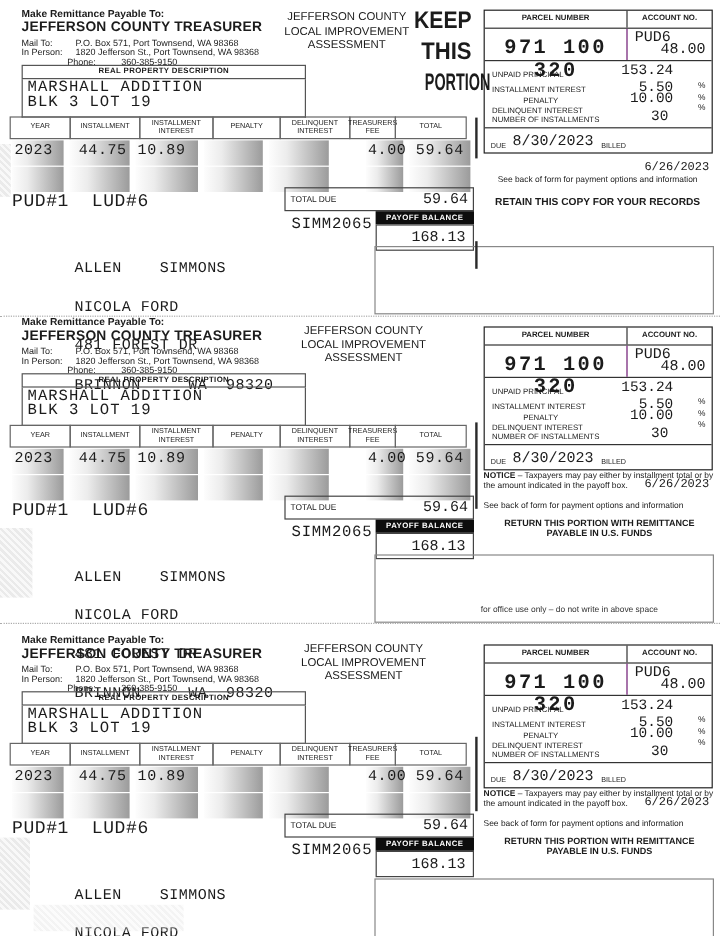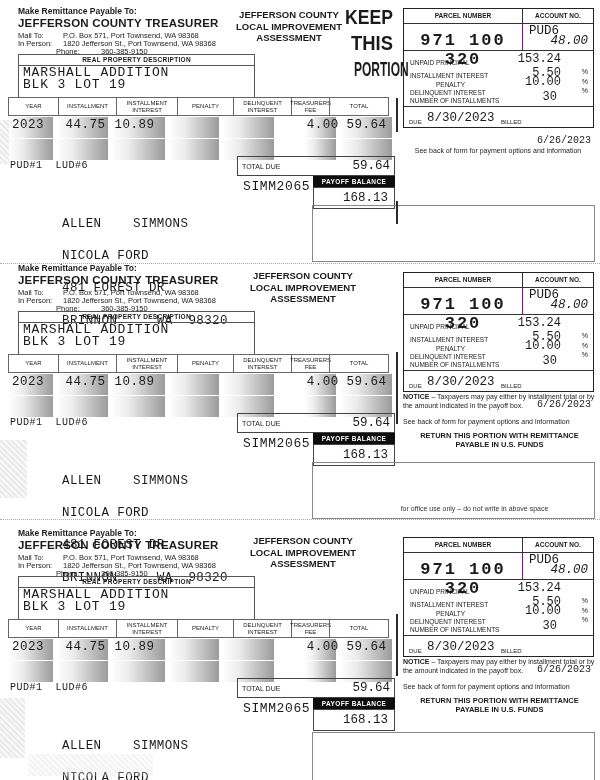--- a/index.html
+++ b/index.html
@@ -12,21 +12,21 @@
   .s3{top:522px;height:258px;}
 
   
   .payable{position:absolute;left:18px;top:6px;font-size:8.5px;font-weight:bold;}
   .treasurer{position:absolute;left:18px;top:17px;font-size:11.5px;font-weight:bold;letter-spacing:.2px;}
   .contact{position:absolute;left:18px;font-size:7.5px;white-space:nowrap;}
   .contact .lbl{display:inline-block;width:45px;}
   .ct1{top:31px;} .ct2{top:39px;} .ct3{top:47px;padding-left:38px;}
 
   .center-head{position:absolute;left:208px;top:9px;width:162px;text-align:center;
-               font-weight:bold;font-size:9.5px;line-height:11.5px;}
+               font-weight:normal;font-size:9.5px;line-height:11.5px;}
   .s2 .center-head,.s3 .center-head{left:222px;top:13px;}
 
   .keep{position:absolute;left:328px;top:4px;width:65px;text-align:right;font-weight:bold;
         font-size:20px;line-height:26px;}
   .keep div{transform-origin:100% 50%;}
   .keep .k1{transform:scaleX(.88);}
   .keep .k2{transform:scaleX(.92);}
   .keep .k3{transform:scaleX(.60);}
 
   .desc-box{position:absolute;left:18px;top:54px;width:237px;box-sizing:border-box;}
@@ -44,21 +44,21 @@
   .tr{display:flex;height:44px;}
   .td{position:relative;box-sizing:border-box;}
   .c0{width:51px;}.c1{width:59px;}.c2{width:62px;}.c3{width:57px;}.c4{width:59px;}.c5{width:39px;margin-left:26px;}.c6{width:60px;}
   .band{position:absolute;left:2px;right:3px;height:21px;
         background:linear-gradient(to right,#fdfdfd 0%,#ececec 30%,#9b9b9b 100%);}
   .b1{top:1px;} .b2{top:23px;}
   .cellval{position:absolute;top:2px;left:4px;right:5px;font-family:"Liberation Mono","DejaVu Sans Mono",monospace;
            font-size:12.5px;letter-spacing:.5px;}
   .al{text-align:left;} .ar{text-align:right;} .ac{text-align:center;}
 
-  .pud{position:absolute;left:10px;top:160px;font-size:10px;letter-spacing:.5px;white-space:pre;}
+  .pud{position:absolute;left:10px;top:160px;font-size:15px;letter-spacing:.5px;white-space:pre;}
   .totaldue{position:absolute;left:237px;top:156px;width:158px;height:20px;border:1px solid #444;box-sizing:border-box;}
   .td-lbl{position:absolute;left:4px;top:6px;font-size:7px;}
   .td-val{position:absolute;right:4px;top:2px;font-size:12.5px;}
   .payoffbar{position:absolute;left:313px;top:176px;width:82px;height:11px;background:#0d0d0d;color:#fff;
              font-size:6.5px;font-weight:bold;text-align:center;line-height:11px;letter-spacing:.4px;}
   .payoffbox{position:absolute;left:313px;top:187px;width:82px;height:22px;border:1px solid #444;box-sizing:border-box;}
   .po-val{position:absolute;right:6px;top:3px;font-size:12.5px;}
   .code{position:absolute;left:243px;top:179px;font-size:13px;letter-spacing:.6px;}
   .address{position:absolute;left:62px;top:197px;font-size:12.5px;line-height:10.8px;
            white-space:pre;letter-spacing:.4px;}
@@ -67,21 +67,21 @@
   .pbox{position:absolute;left:403px;top:8px;width:189px;height:118px;border:1.5px solid #222;box-sizing:content-box;}
   .s2 .pbox,.s3 .pbox{top:15px;}
   .pb-head{display:flex;height:14px;border-bottom:1px solid #333;font-size:6.5px;font-weight:bold;}
   .pb-head .hl{width:119px;border-right:1px solid #333;text-align:center;line-height:14px;box-sizing:border-box;}
   .pb-head .hr{flex:1;text-align:center;line-height:14px;}
   .pb-nums{display:flex;height:26px;border-bottom:1px solid #333;}
   .pb-parcel{width:119px;border-right:1px solid #701a75;font-size:17px;letter-spacing:2px;
              text-align:center;padding-top:7px;box-sizing:border-box;font-weight:bold;}
   .pb-acct{flex:1;position:relative;font-size:12.5px;}
   .acct1{position:absolute;left:6px;top:0px;}
-  .acct2{position:absolute;right:5px;top:10px;font-style:italic;}
+  .acct2{position:absolute;right:5px;top:10px;}
   .pb-body{position:relative;height:55px;}
   .pb-lbl{position:absolute;font-size:6.5px;white-space:nowrap;}
   .pb-val{position:absolute;right:32px;font-size:12px;text-align:right;}
   .pct{position:absolute;right:5px;font-size:7px;}
   .pb-due{position:relative;height:22px;border-top:1px solid #333;}
   .due-lbl{position:absolute;left:5px;bottom:4px;font-size:6px;}
   .due-val{position:absolute;left:23px;top:4px;font-size:12.5px;}
   .billed-lbl{position:absolute;left:97px;bottom:4px;font-size:6px;}
   .billed-val{position:absolute;right:2px;top:4px;font-size:10px;margin-top:24px;}
 
@@ -225,20 +225,21 @@
       </div>
       <div class="pb-due">
         <span class="due-lbl">DUE</span>
         <span class="due-val mono">8/30/2023</span>
         <span class="billed-lbl">BILLED</span>
         <span class="billed-val mono">6/26/2023</span>
       </div>
     </div>
 
     <div class="seeback1">See back of form for payment options and information</div>
+    <div class="retain">RETAIN THIS COPY FOR YOUR RECORDS</div>
     <div class="officebox"></div>
   </div>
 
   <div class="section s2">
     <div class="payable">Make Remittance Payable To:</div>
     <div class="treasurer">JEFFERSON COUNTY TREASURER</div>
     <div class="contact ct1"><span class="lbl">Mail To:</span><span>P.O. Box 571, Port Townsend, WA 98368</span></div>
     <div class="contact ct2"><span class="lbl">In Person:</span><span>1820 Jefferson St., Port Townsend, WA 98368</span></div>
     <div class="contact ct3"><span class="lbl">Phone:</span><span>360-385-9150</span></div>
 

